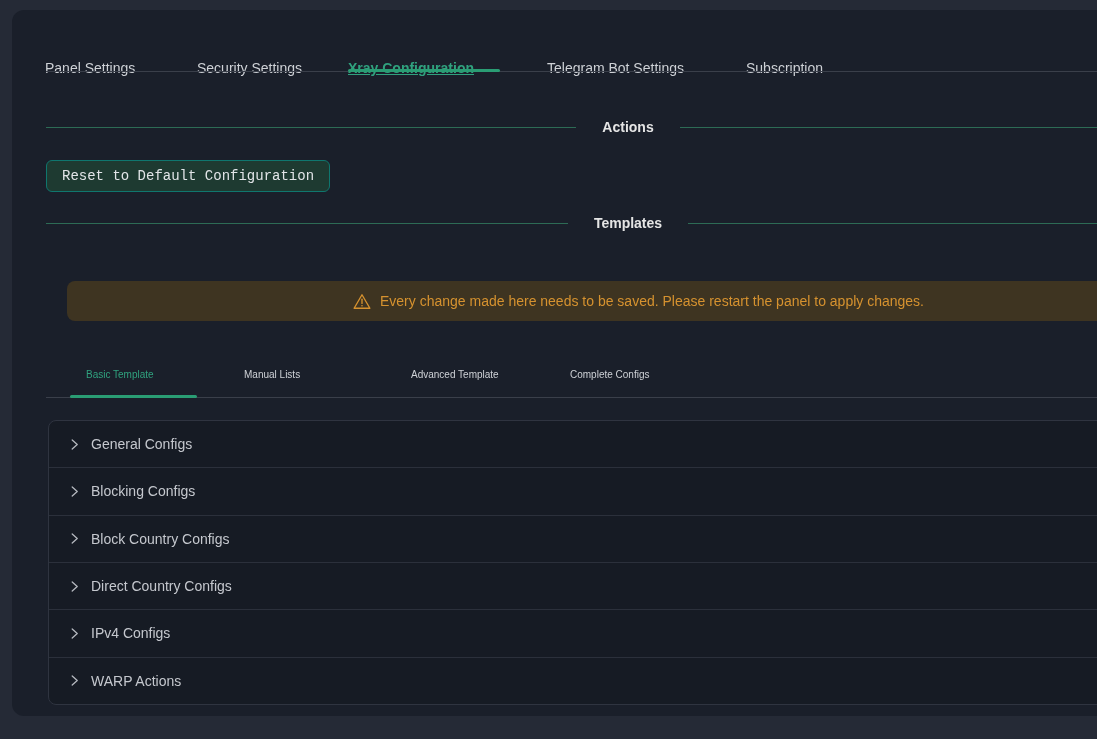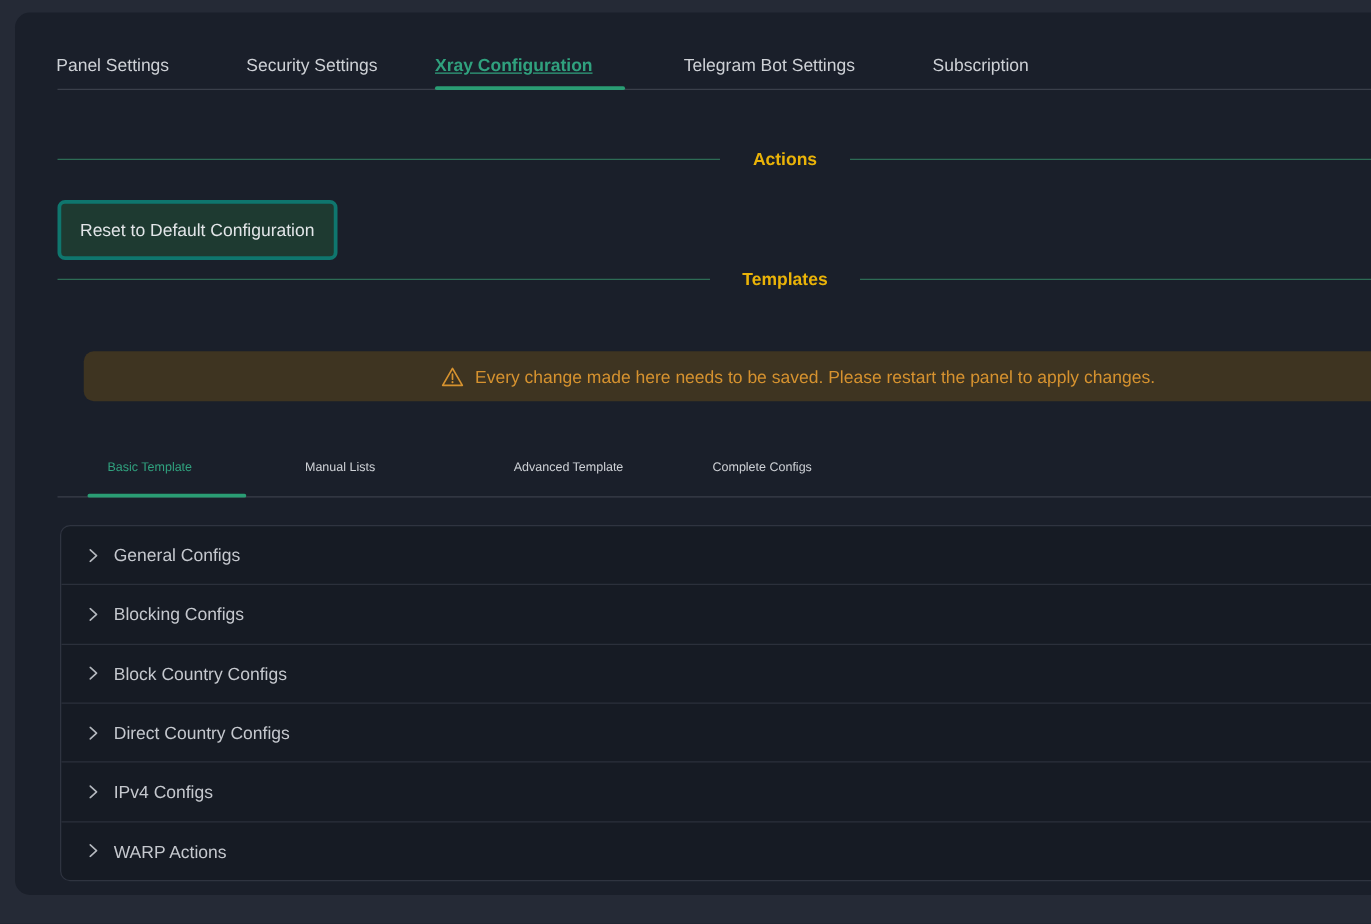--- a/index.html
+++ b/index.html
@@ -12,49 +12,49 @@
     -webkit-font-smoothing:antialiased;
   }
   .card {
     position:absolute; left:12px; top:10px;
     width:1198px; height:706px;
     background:#1a1f2a;
     border-radius:12px;
   }
   
   .tab {
-    position:absolute; top:34px;
+    position:absolute; top:50px;
     font-size:14px; font-weight:500;
     color:#ced1d6; white-space:nowrap; cursor:pointer;
   }
   .tab.active { color:#30a17e; font-weight:600; }
   .tab-0 { left:33px; }
   .tab-1 { left:185px; }
   .tab-2 { left:336px;text-decoration:underline; }
   .tab-3 { left:535px; }
   .tab-4 { left:734px; }
   .nav-border { position:absolute; left:34px; right:0; top:61px; height:1px; background:#3a3f4a; }
   .ink-bar { position:absolute; left:336px; top:59px; width:152px; height:3px; background:#2a9d74; border-radius:2px; }
 
   
   .divider { position:absolute; left:34px; right:0; height:20px; display:flex; align-items:center; }
   .divider-actions { top:107px; }
   .divider-templates { top:203px; }
   .divider .line { flex:1; height:1px; background:#2d6b55; }
-  .divider .label { margin:16px 26px; font-size:14px; font-weight:bold; color:#eab308; white-space:nowrap; }
+  .divider .label { margin:16px 26px; font-size:14px; font-weight:bold; color:#e5e5e5; white-space:nowrap; }
 
   
   .reset-btn {
     position:absolute; left:34px; top:150px;
-    height:48px; padding:0 15px;
+    height:32px; padding:0 15px;
     background:#1e3a31;
-    border:3px solid #0f766e;
+    border:1px solid #0f766e;
     border-radius:6px;
     color:#e2e5e8; font-size:14px;
-    font-family:Liberation Sans, sans-serif;
+    font-family:Liberation Mono, monospace;
     cursor:pointer;
   }
 
   
   .warning-banner {
     position:absolute; left:55px; right:0; top:271px; height:40px;
     background:#3e3421; border-radius:8px;
     display:flex; align-items:center; justify-content:center; gap:9px;
     color:#d6922f; font-size:14px;
   }

